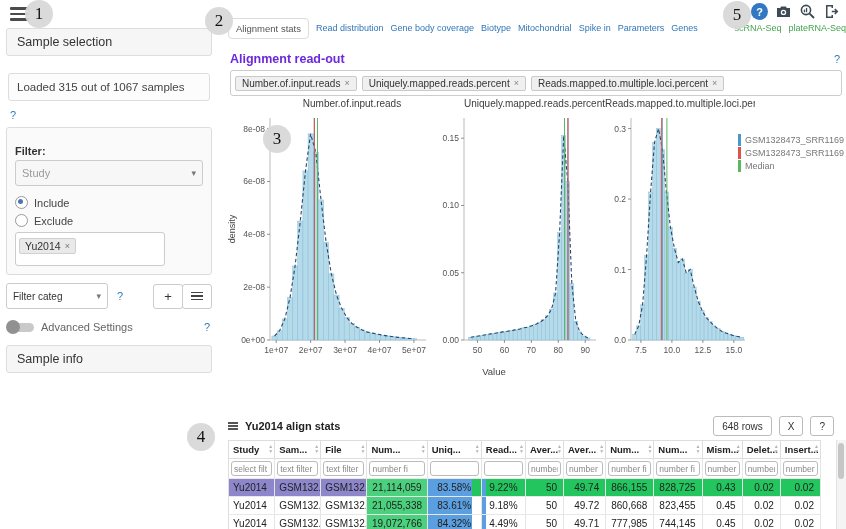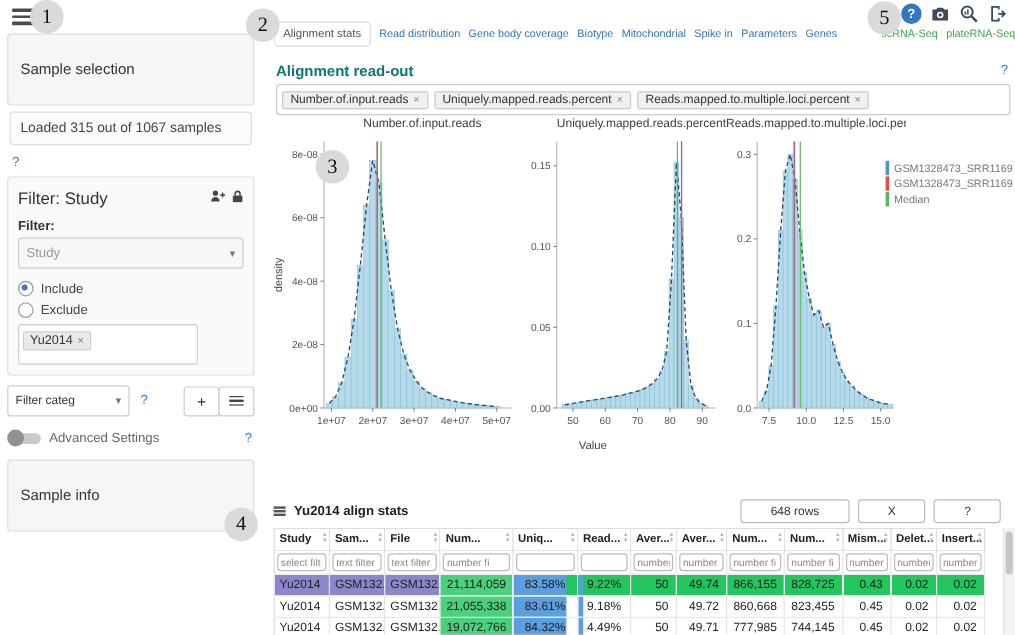--- a/index.html
+++ b/index.html
@@ -4,22 +4,22 @@
 <style>
   html,body{margin:0;padding:0;width:846px;height:529px;overflow:hidden;background:#fff;
     font-family:"Liberation Sans",sans-serif;position:relative;color:#333;}
 
   
   .top-hamburger{position:absolute;left:10px;top:7px;width:19px;cursor:pointer;z-index:2;}
   .top-hamburger span{display:block;height:2.5px;background:#4b4b4b;margin-bottom:3px;border-radius:1px;}
 
   
   .sidebar{position:absolute;left:6px;top:28px;width:206px;}
-  .panel-header{background:#f6f6f6;border:1px solid #ddd;border-radius:3px;padding:22px 10px;
-    font-size:12.5px;color:#333;cursor:pointer;margin-bottom:5px;}
+  .panel-header{background:#f6f6f6;border:1px solid #ddd;border-radius:3px;padding:6px 10px;
+    font-size:12.5px;color:#333;cursor:pointer;margin-bottom:17px;}
   .loaded-box{border:1px solid #ddd;border-radius:3px;background:#fcfcfc;padding:7px 8px;
     font-size:11.5px;color:#444;margin:2px 2px 4px 2px;}
   .help-link{color:#337ab7;font-size:11px;cursor:pointer;text-decoration:none;display:inline-block;margin-left:4px;}
   .filter-card{border:1px solid #ddd;border-radius:3px;background:#fafafa;padding:8px;margin:4px 0 8px 0;}
   .filter-title-row{display:flex;align-items:center;gap:5px;}
   .filter-title{font-size:14px;color:#333;flex:1;}
   .field-label{font-size:11px;font-weight:bold;color:#333;margin:9px 0 3px 0;}
   .select{border:1px solid #ccc;border-radius:3px;background:#fff;height:24px;display:flex;
     align-items:center;padding:0 6px;cursor:pointer;font-size:11px;color:#333;}
   .select .sel-val{flex:1;white-space:nowrap;overflow:hidden;}
@@ -52,21 +52,21 @@
   .icon-cluster{position:absolute;top:3px;right:6px;display:flex;gap:7px;align-items:center;z-index:3;}
   .icon-btn{width:17px;height:17px;cursor:pointer;display:flex;align-items:center;justify-content:center;}
   .icon-btn.help{border-radius:50%;background:#3177C1;color:#fff;font-size:11px;font-weight:bold;}
   .tabbar{position:absolute;top:15px;left:4px;right:0;height:26px;display:flex;gap:7px;
     align-items:center;overflow:hidden;white-space:nowrap;justify-content:space-between;}
   .tab{font-size:9px;color:#3176b8;cursor:pointer;flex:none;}
   .tab.active{color:#555;border:1px solid #ddd;border-radius:4px;padding:4px 7px;background:#fff;font-size:9.5px;}
   .tab.green{color:#44a34c;}
   .tab.push{margin-left:auto;}
   .readout-head{position:absolute;top:52px;left:6px;right:6px;display:flex;align-items:center;}
-  .readout-title{font-size:12.5px;font-weight:bold;color:#0f766e;}
+  .readout-title{font-size:12.5px;font-weight:bold;color:#6d28d9;}
   .readout-head .help-link{margin-left:auto;}
   .chips{position:absolute;top:70px;left:6px;right:4px;height:22px;border:1px solid #ccc;border-radius:3px;
     display:flex;align-items:center;gap:5px;padding:1px 4px;background:#fff;overflow:hidden;}
   .chip{display:inline-flex;align-items:center;gap:4px;background:#f0f0f0;border:1px solid #c9c9c9;
     border-radius:2px;padding:1px 6px;font-size:10px;color:#333;cursor:pointer;flex:none;}
   .chip-x{color:#888;font-size:9px;}
 
   
   .charts-row{position:absolute;top:98px;left:2px;right:0;height:290px;display:flex;align-items:flex-start;}
   .chart{flex:none;}
@@ -77,21 +77,21 @@
   .legend-item{display:flex;align-items:center;gap:4px;margin-bottom:1px;}
   .legend .swatch{width:3px;height:12px;flex:none;}
   .legend .llabel{font-size:9px;color:#777;white-space:nowrap;overflow:hidden;}
 
   
   .tablesec{position:absolute;top:414px;left:4px;right:12px;}
   .table-head{height:24px;display:flex;align-items:center;gap:7px;}
   .thead-hamb span{display:block;width:10px;height:1.5px;background:#555;margin:1.5px 0;}
   .table-title{font-size:11px;font-weight:bold;color:#222;}
   .table-head .spacer{flex:1;}
-  .tbtn{border:1px solid #bbb;background:#fff;border-radius:3px;height:20px;padding:0 24px;
+  .tbtn{border:1px solid #bbb;background:#fff;border-radius:3px;height:20px;padding:0 8px;
     font-size:10px;color:#333;cursor:pointer;}
   table{border-collapse:collapse;table-layout:fixed;width:593px;margin-top:2px;border:1px solid #ddd;}
   th{font-size:9.5px;font-weight:bold;color:#222;text-align:left;padding:3px 8px 3px 4px;
     border:1px solid #ddd;white-space:nowrap;overflow:hidden;position:relative;background:#fff;cursor:pointer;}
   .sort{position:absolute;right:1px;top:3px;font-size:5px;line-height:4.5px;color:#b5b5b5;text-align:center;}
   td{font-size:10px;color:#222;padding:2px 4px;border-right:1px solid #e5e5e5;border-bottom:1px solid #e8e8e8;
     white-space:nowrap;overflow:hidden;height:13px;}
   .filter-row td{padding:2px 2px;background:#fff;}
   .colfilter{width:100%;box-sizing:border-box;height:15px;font-size:8.5px;color:#666;border:1px solid #bbb;
     border-radius:3px;padding:0 2px;background:#fff;font-family:"Liberation Sans",sans-serif;}
@@ -123,36 +123,20 @@
   </div>
 
 <aside class="sidebar">
   <div class="panel-header">
     <span>Sample selection</span>
   </div>
   <div class="loaded-box">Loaded 315 out of 1067 samples</div>
   <a class="help-link">?</a>
 
   <div class="filter-card">
-    <div class="filter-title-row">
-      <span class="filter-title">Filter: Study</span>
-      <span>
-        <svg width="13" height="11" viewBox="0 0 13 11">
-            <circle cx="4.5" cy="3" r="2.2" fill="#444"></circle>
-            <path d="M1 10c0-2.5 1.6-3.8 3.5-3.8S8 7.5 8 10z" fill="#444"></path>
-            <path d="M10.5 2.5v4M8.5 4.5h4" stroke="#444" stroke-width="1.2" fill="none"></path>
-          </svg>
-      </span>
-      <span>
-        <svg width="10" height="11" viewBox="0 0 10 11">
-            <rect x="1" y="5" width="8" height="5.5" rx="1" fill="#444"></rect>
-            <path d="M3 5V3.5a2 2 0 0 1 4 0V5" fill="none" stroke="#444" stroke-width="1.3"></path>
-          </svg>
-      </span>
-    </div>
     <div class="field-label">Filter:</div>
     <div class="select disabled">
       <span class="sel-val">Study</span>
       <span class="caret">▾</span>
     </div>
     <div style="margin-top:10px;">
       <label class="radio-row">
         <span class="radio checked"></span>
         <span>Include</span>
       </label>

